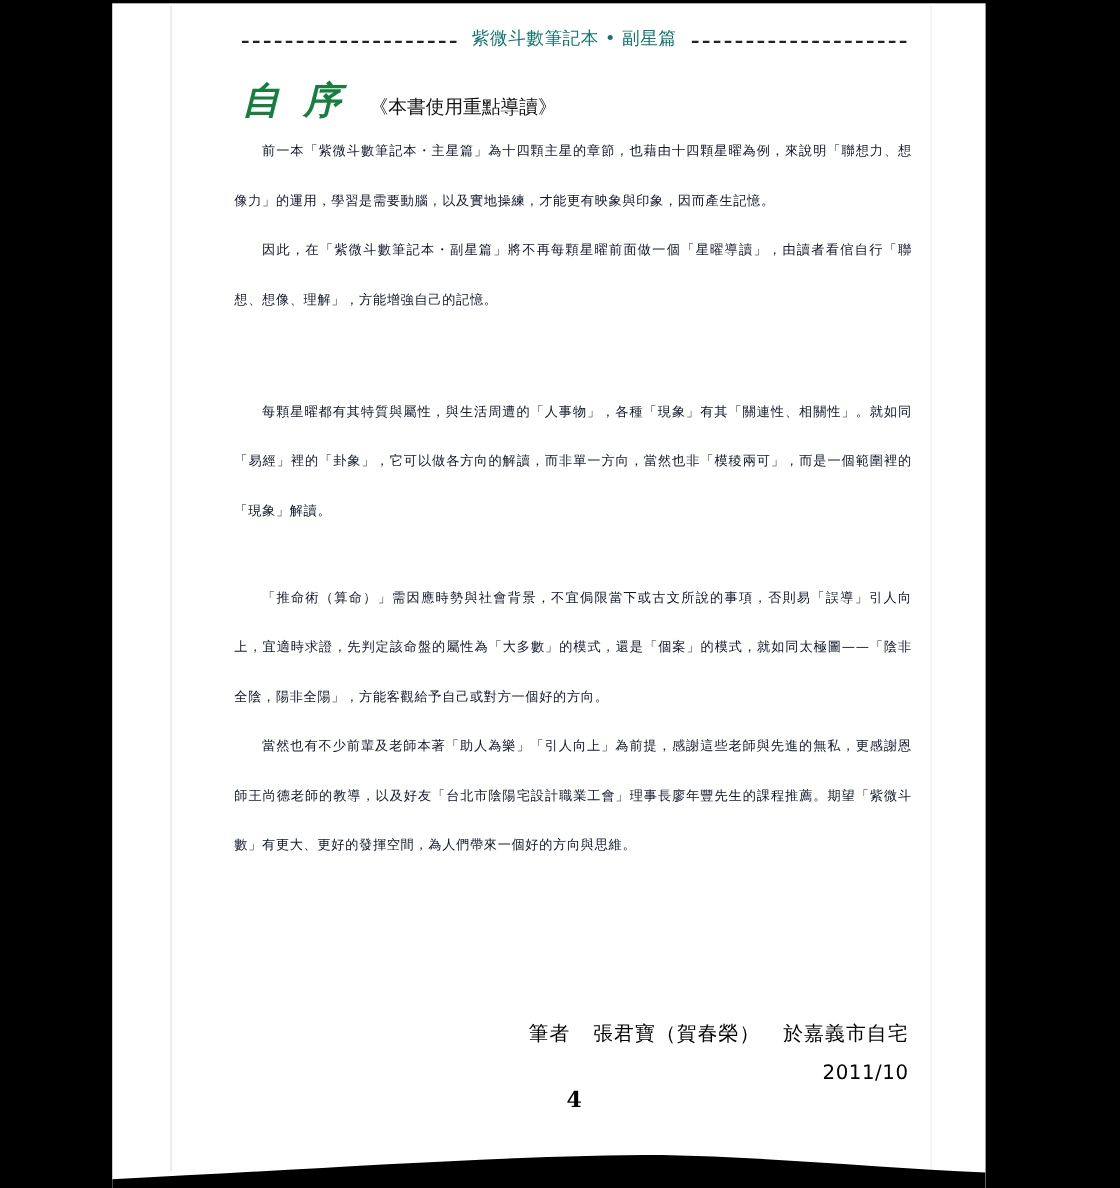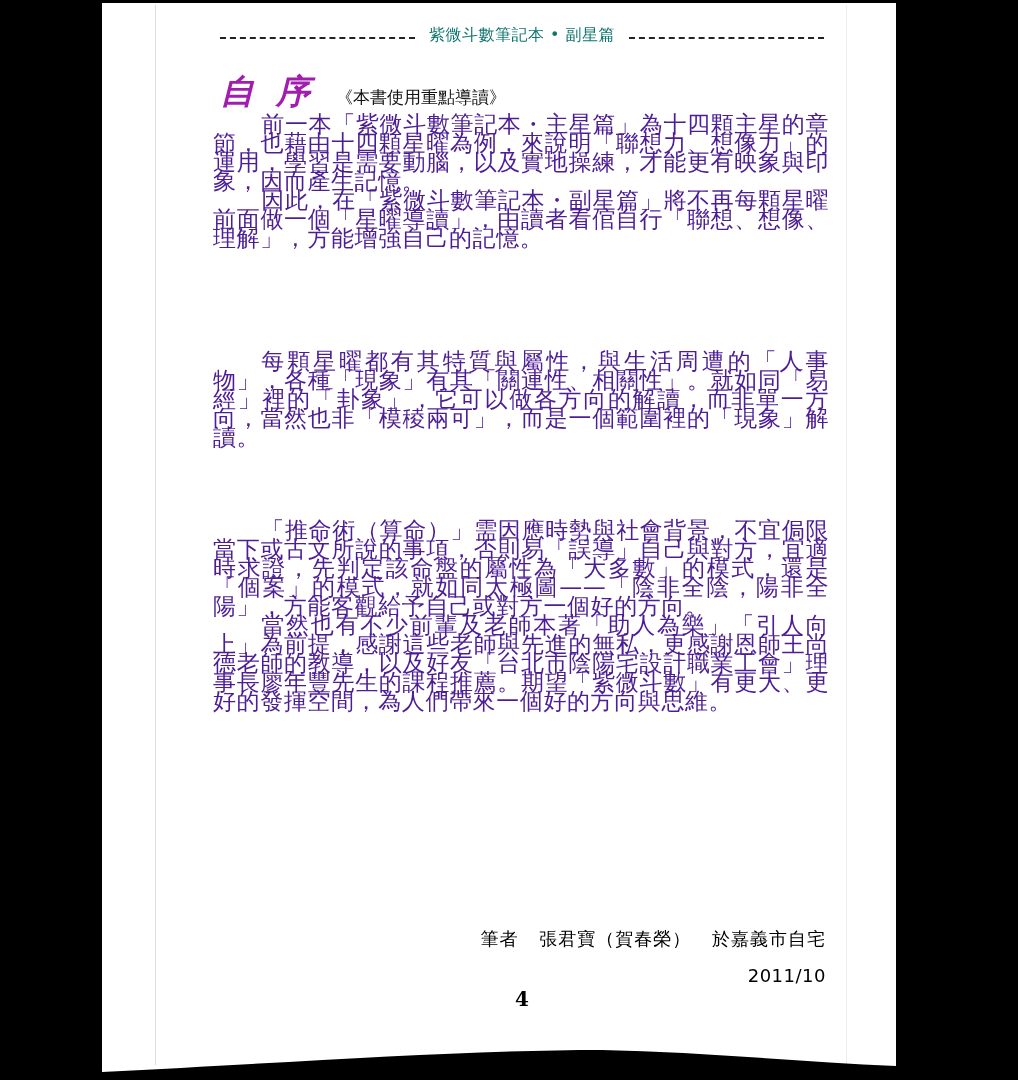--- a/index.html
+++ b/index.html
@@ -24,29 +24,29 @@
   .dash {
     flex:1; border-top:2px dashed #222; height:0; margin-top:6px;
   }
   .header-title {
     font-size:16px; color:#0f766e; padding:0 14px; letter-spacing:0.5px; white-space:nowrap;
   }
   .title-row {
     position:absolute; left:118px; top:66px; display:flex; align-items:flex-end;
   }
   .title-main {
-    font-family: "DejaVu Serif", serif; font-size:34px; font-weight:bold; color:#a21caf;
+    font-family: "DejaVu Serif", serif; font-size:34px; font-weight:bold; color:#15803d;
     letter-spacing:22px; font-style:italic;
   }
   .title-sub {
     font-size:17px; color:#111; margin-left:4px; margin-bottom:6px;font-family:Liberation Serif, serif;
   }
   .body-text {
-    position:absolute; left:111px; width:616px; font-size:23px; color:#4c1d95;
-    line-height:19px; text-align:justify; letter-spacing:0.6px;
+    position:absolute; left:111px; width:616px; font-size:12px; color:#0f172a;
+    line-height:45px; text-align:justify; letter-spacing:0.6px;
   }
   .body-text p { margin:0; text-indent:2.1em; }
   .signature {
     position:absolute; right:70px; top:924px; font-size:18px; color:#000000; letter-spacing:1px;
     word-spacing:14px; white-space:pre;
   }
   .date {
     position:absolute; right:70px; top:962px; font-size:18px; color:#000; letter-spacing:0.5px;text-align:right;
   }
   .page-number {
@@ -78,21 +78,21 @@
   <div class="body-text" style="top:112px;">
     <p>前一本「紫微斗數筆記本・主星篇」為十四顆主星的章節，也藉由十四顆星曜為例，來說明「聯想力、想像力」的運用，學習是需要動腦，以及實地操練，才能更有映象與印象，因而產生記憶。</p>
     <p>因此，在「紫微斗數筆記本・副星篇」將不再每顆星曜前面做一個「星曜導讀」，由讀者看倌自行「聯想、想像、理解」，方能增強自己的記憶。</p>
   </div>
 
   <div class="body-text" style="top:349px;">
     <p>每顆星曜都有其特質與屬性，與生活周遭的「人事物」，各種「現象」有其「關連性、相關性」。就如同「易經」裡的「卦象」，它可以做各方向的解讀，而非單一方向，當然也非「模稜兩可」，而是一個範圍裡的「現象」解讀。</p>
   </div>
 
   <div class="body-text" style="top:518px;">
-    <p>「推命術（算命）」需因應時勢與社會背景，不宜侷限當下或古文所說的事項，否則易「誤導」自己與對方，宜適時求證，先判定該命盤的屬性為「大多數」的模式，還是「個案」的模式，就如同太極圖——「陰非全陰，陽非全陽」，方能客觀給予自己或對方一個好的方向。</p>
+    <p>「推命術（算命）」需因應時勢與社會背景，不宜侷限當下或古文所說的事項，否則易「誤導」引人向上，宜適時求證，先判定該命盤的屬性為「大多數」的模式，還是「個案」的模式，就如同太極圖——「陰非全陰，陽非全陽」，方能客觀給予自己或對方一個好的方向。</p>
     <p>當然也有不少前輩及老師本著「助人為樂」「引人向上」為前提，感謝這些老師與先進的無私，更感謝恩師王尚德老師的教導，以及好友「台北市陰陽宅設計職業工會」理事長廖年豐先生的課程推薦。期望「紫微斗數」有更大、更好的發揮空間，為人們帶來一個好的方向與思維。</p>
   </div>
 
   <div class="signature">筆者 張君寶（賀春榮） 於嘉義市自宅</div>
   <div class="date">2011/10</div>
 
   <div class="page-number">4</div>
 
   <svg class="page-curve" viewBox="0 0 794 40" preserveAspectRatio="none">
     <path d="M0,38 L0,32 C200,22 360,10 500,10 C600,12 700,22 794,26 L794,40 L0,40 Z" fill="#000"></path>

